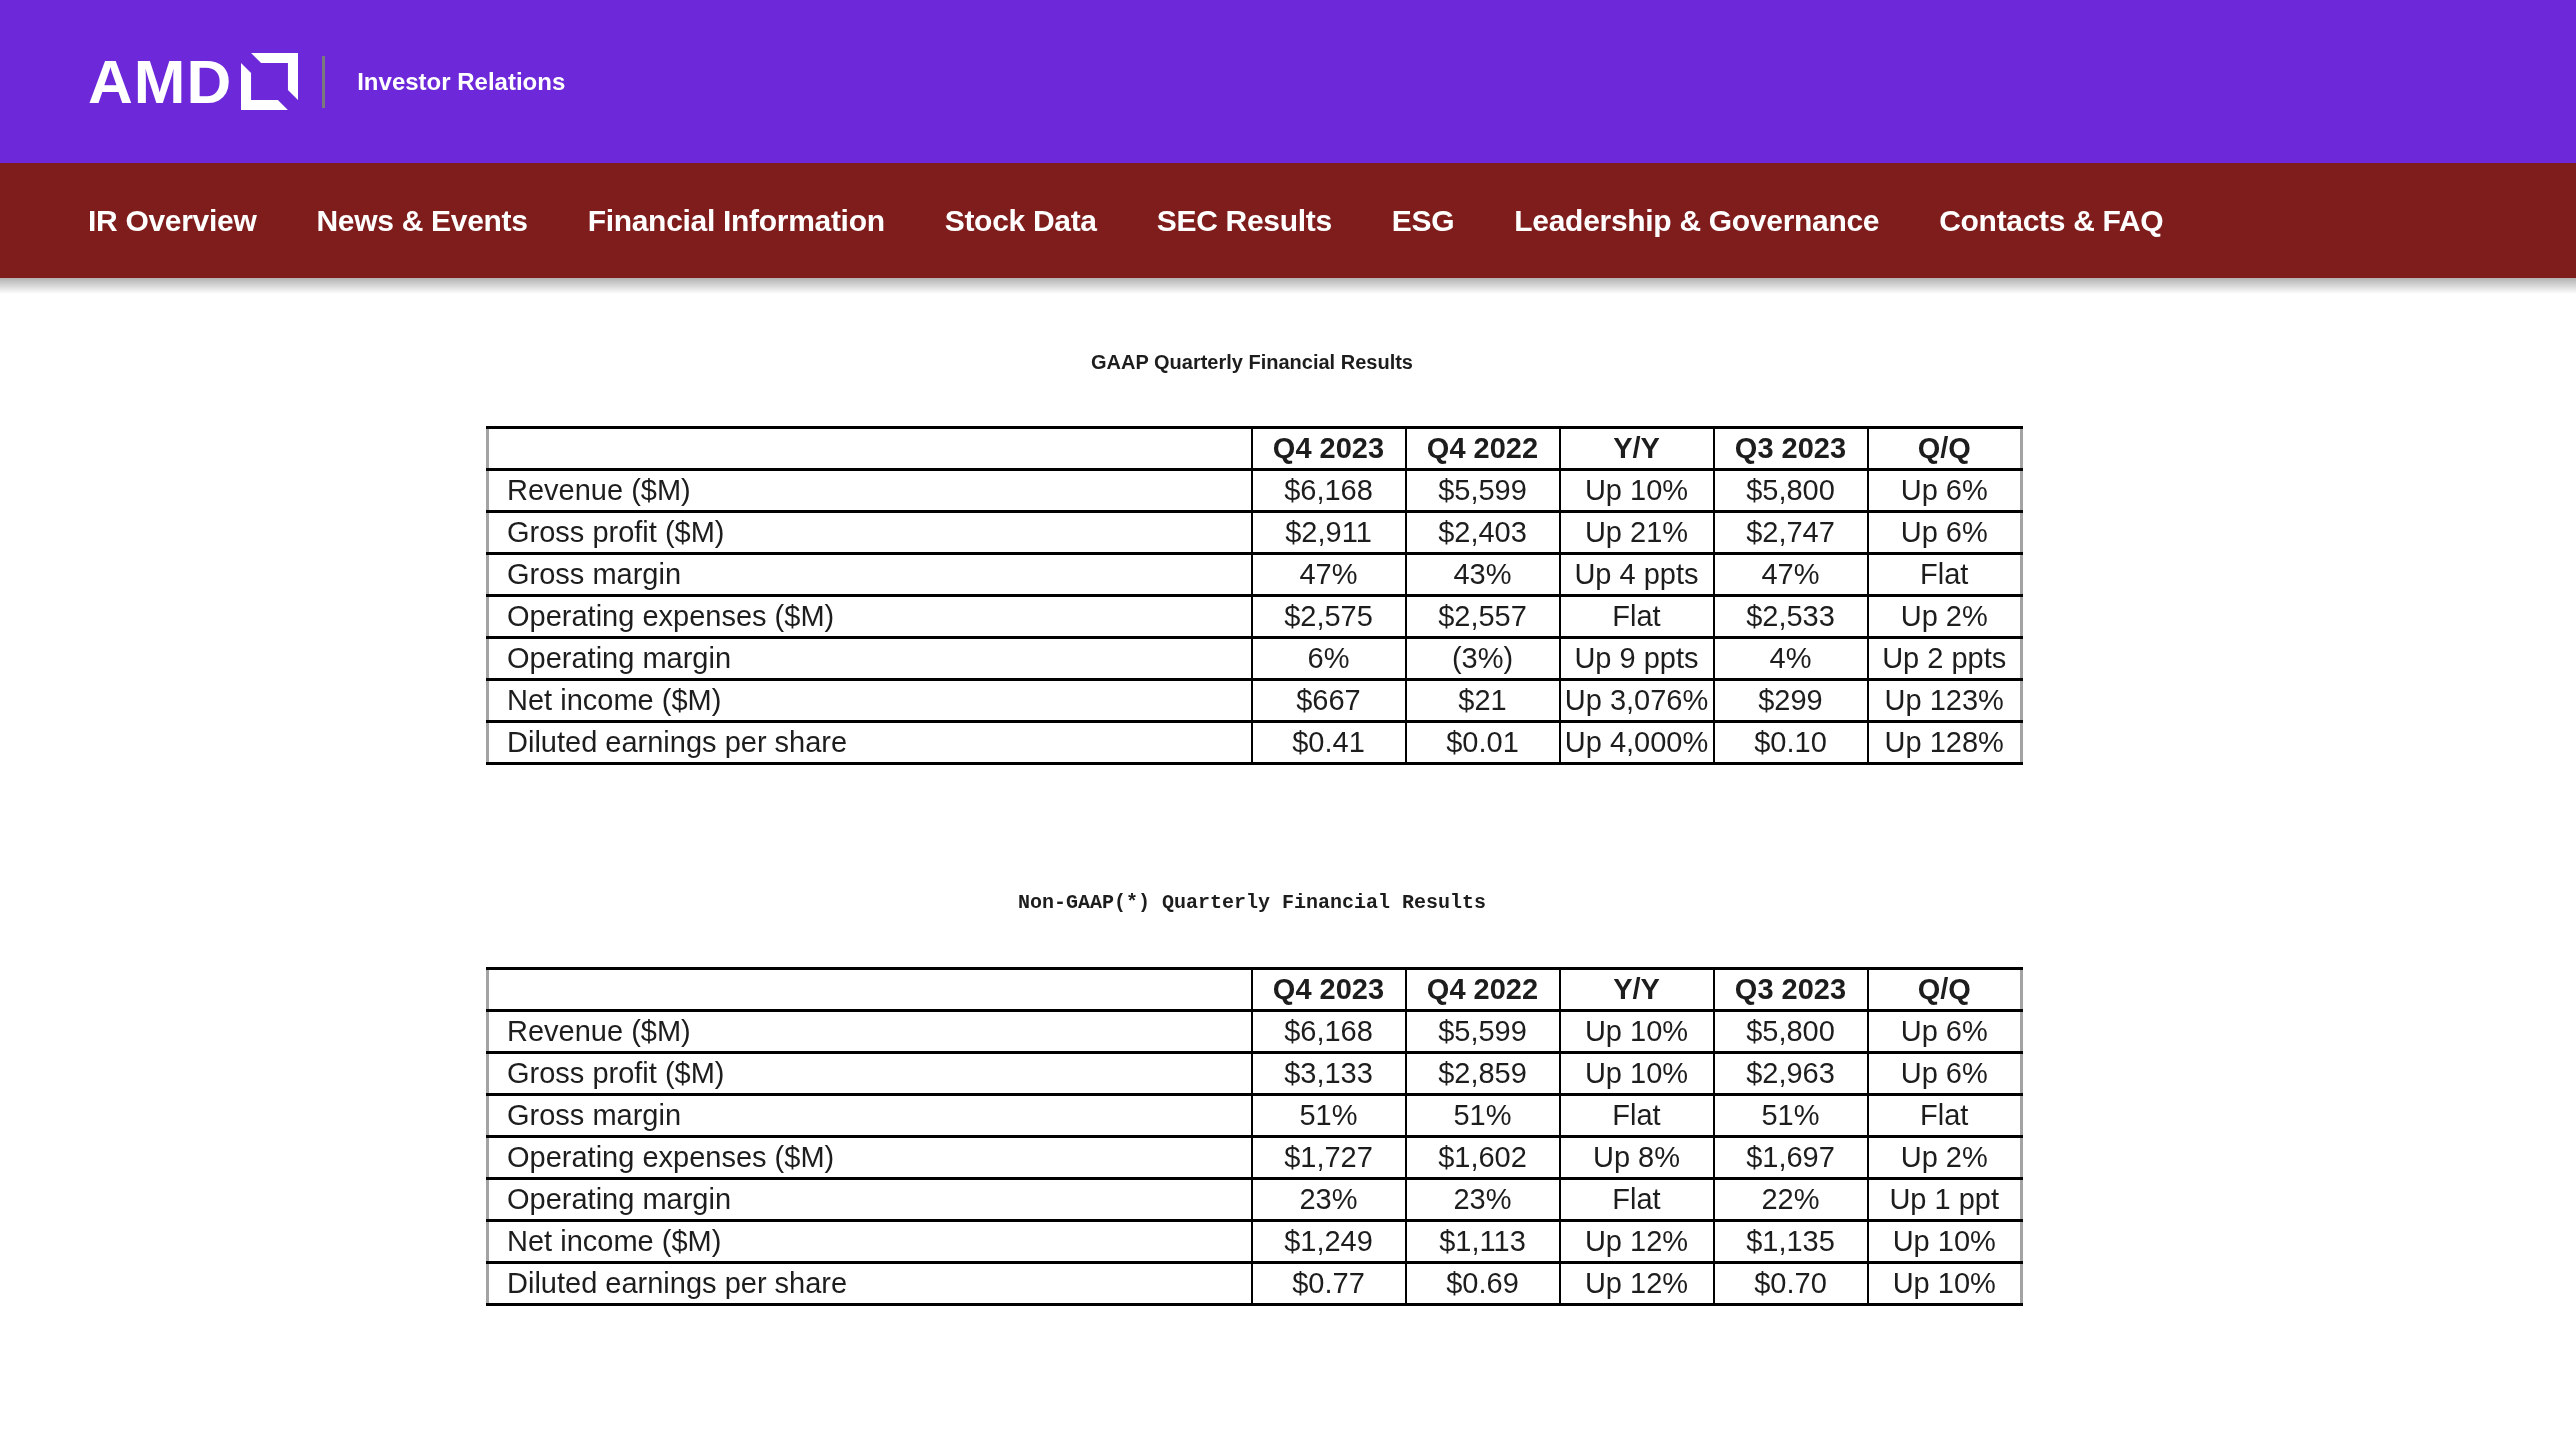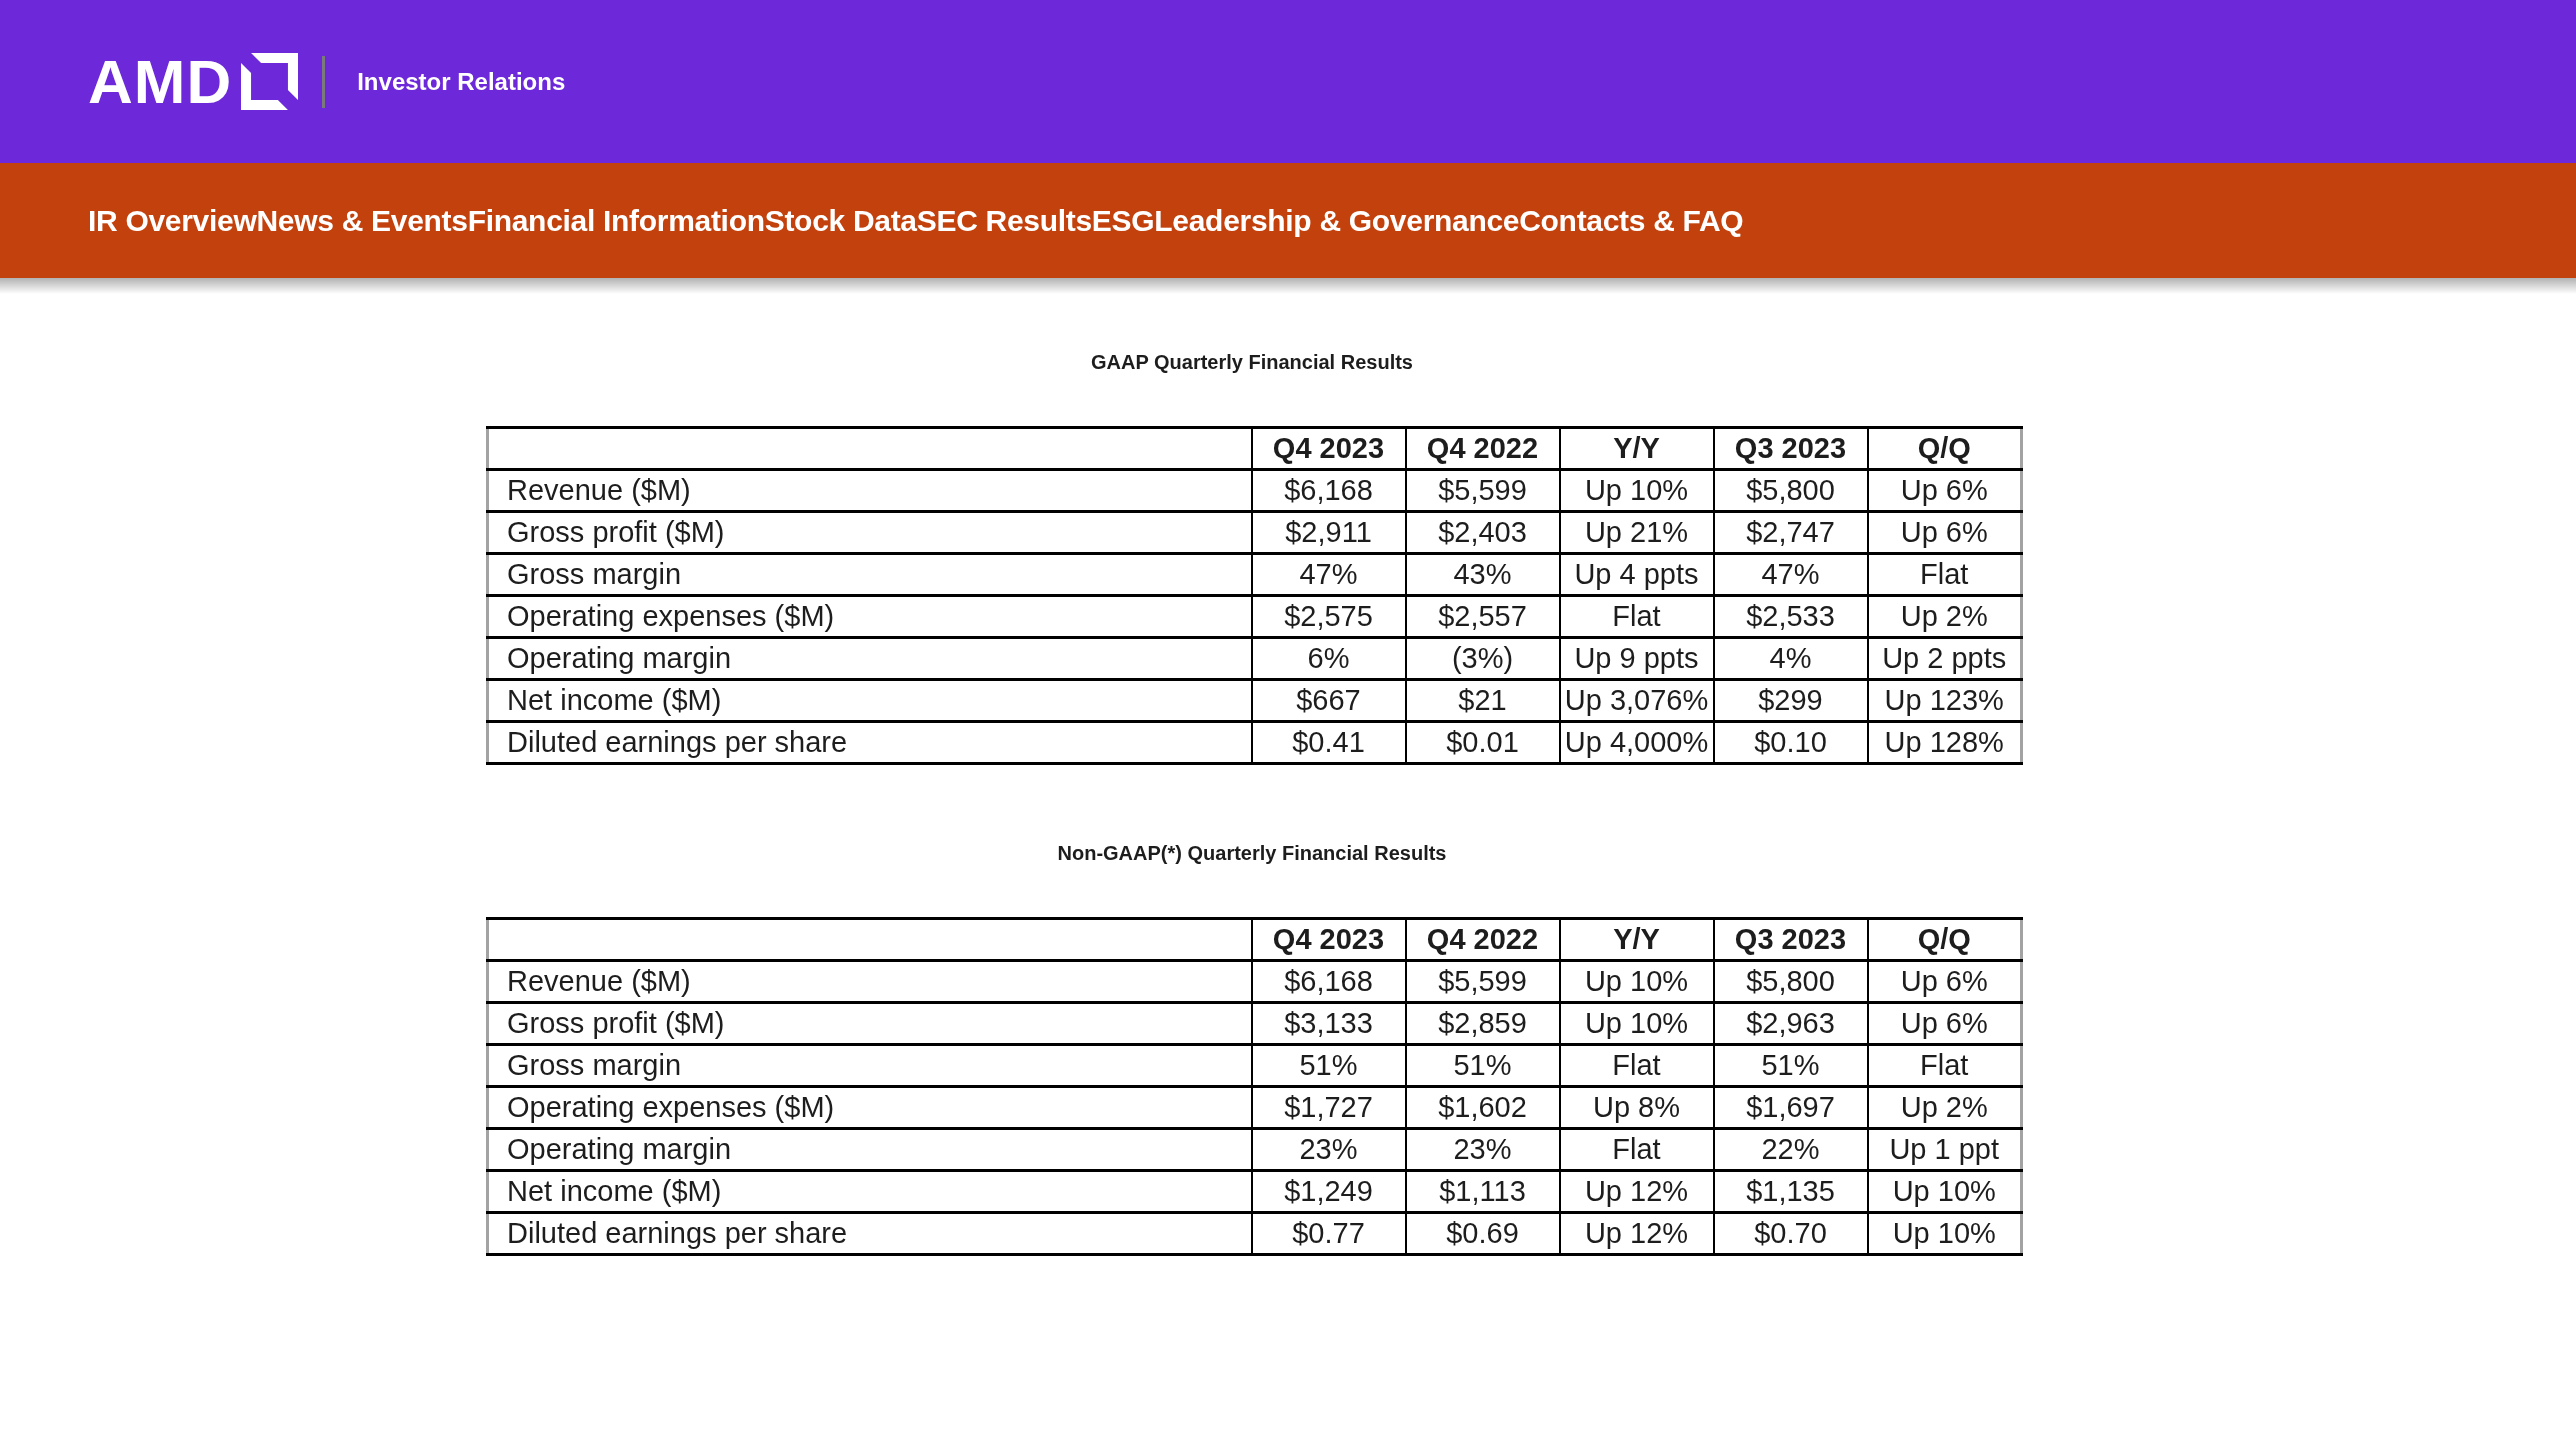--- a/index.html
+++ b/index.html
@@ -42,24 +42,25 @@
     font-size: 24px;
     font-weight: 700;
     letter-spacing: 0px;
     line-height: 1;
     cursor: pointer;
   }
 
   
   .navbar {
     height: 115px;
-    background: #c2410c;
+    background: #7f1d1d;
     display: flex;
     align-items: center;
     padding-left: 88px;
+    gap: 60px;
   }
   .nav-item {
     color: #ffffff;
     font-size: 30px;
     font-weight: 600;
     letter-spacing: -0.3px;
     white-space: nowrap;
     cursor: pointer;
   }
   .nav-shadow {
@@ -74,21 +75,21 @@
   }
   .section-title {
     text-align: center;
     font-size: 20px;
     font-weight: 600;
     color: #1d1d1d;
     line-height: 36px;
     margin: 0;
   }
   #title-gaap { padding-top: 50px; }
-  #title-nongaap { padding-top: 70px; }
+  #title-nongaap { padding-top: 120px; font-family: Liberation Mono, monospace; }
 
   table.fin-table {
     border-collapse: collapse;
     table-layout: fixed;
     width: 1532px;
     margin-top: 46px;
     border: 3px solid #a3a3a3;
   }
   .fin-table th, .fin-table td {
     border-style: solid;

